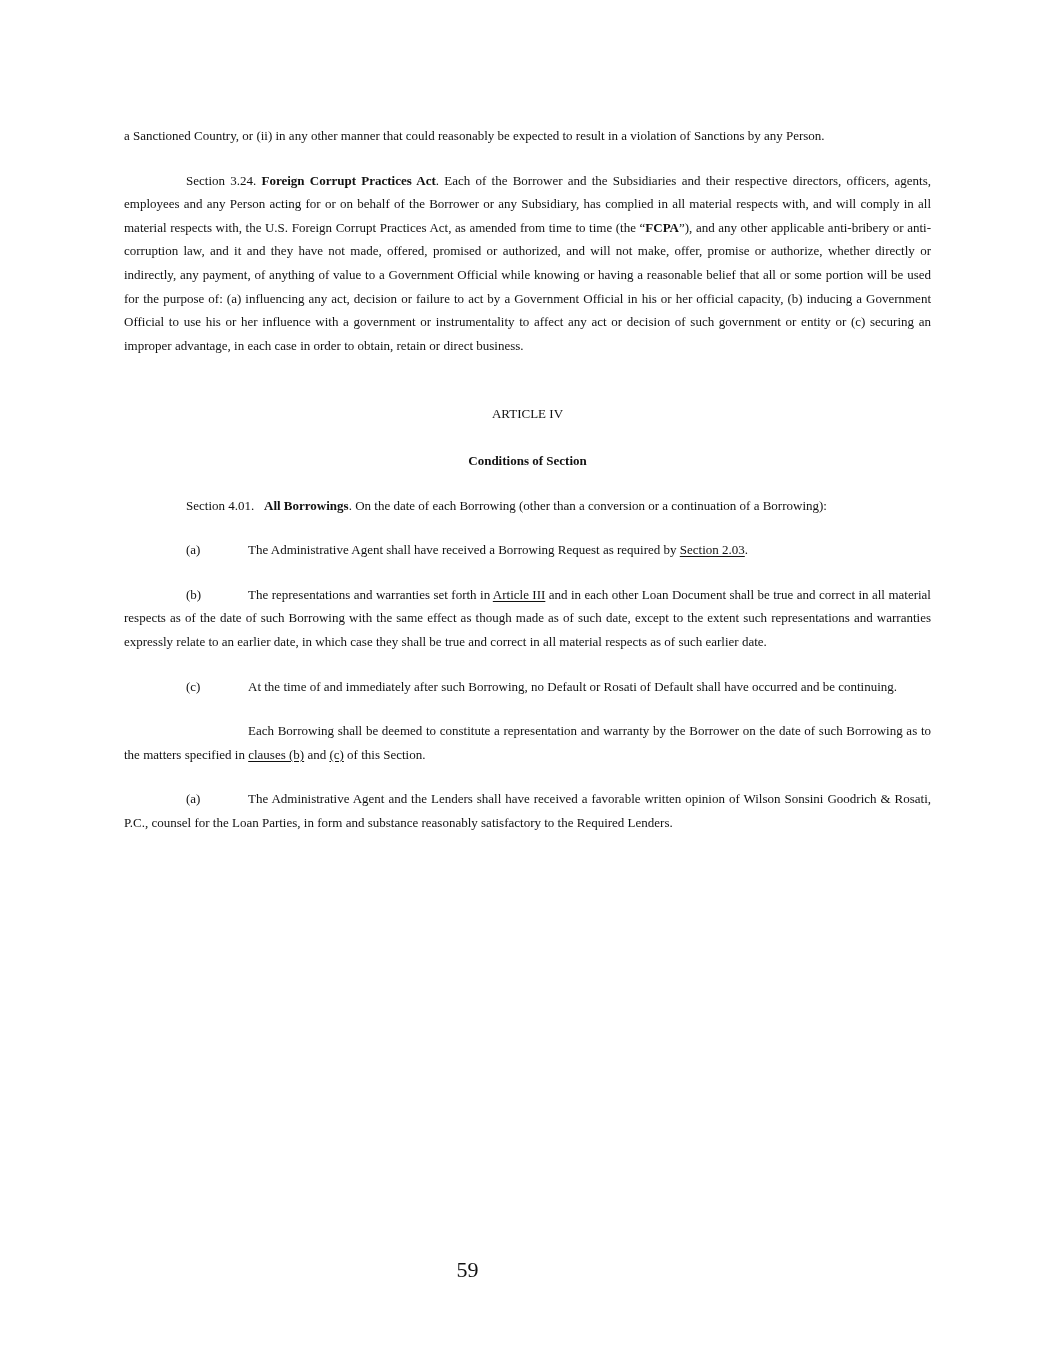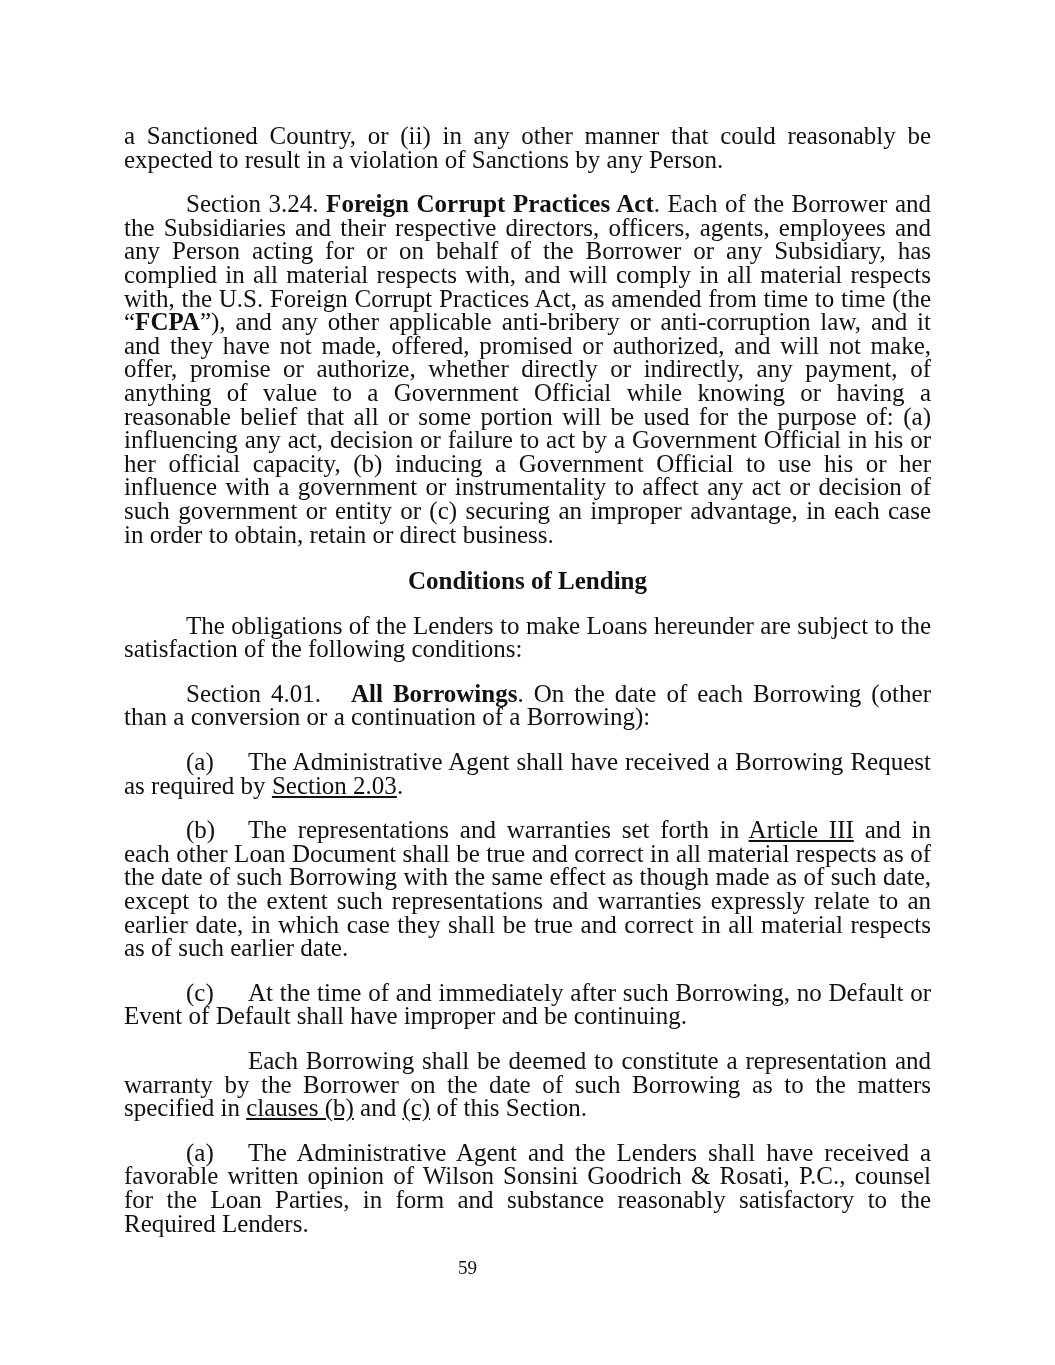--- a/index.html
+++ b/index.html
@@ -1,55 +1,55 @@
 <!DOCTYPE html>
 <html><head>
 <meta charset="utf-8">
 <style>
   html, body { margin: 0; padding: 0; background: #ffffff; }
   body { width: 1055px; height: 1365px; position: relative; overflow: hidden; }
   .page {
     position: absolute; left: 124px; top: 124px; width: 807px;
-    font-family: "Liberation Serif", serif; font-size: 25px; line-height: 23.6px;
+    font-family: "Liberation Serif", serif; font-size: 13px; line-height: 23.6px;
     color: #111111; text-align: justify;
   }
   p { margin: 0; }
   .indent { text-indent: 62px; }
   .indent2 { text-indent: 124px; }
   .gap { margin-top: 21px; }
   .biggap { margin-top: 44px; }
   .center { text-align: center; }
   .bold { font-weight: bold; }
   .bi { font-weight: bold; }
   .u { text-decoration: underline; text-underline-offset: 2px; margin-top: 10px; }
   .tab { display: inline-block; width: 62px; text-indent: 0; }
   .pagenum { position: absolute; left: 0; width: 935px; top: 1257px; text-align: center;
-    font-family: "Liberation Serif", serif; font-size: 19px; color: #111; }
+    font-family: "Liberation Serif", serif; font-size: 22px; color: #111; }
 </style>
 </head>
 <body>
 
 <div class="page">
 
   <p>a Sanctioned Country, or (ii) in any other manner that could reasonably be expected to result in a violation of Sanctions by any Person.</p>
 
   <p class="indent gap"><span>Section 3.24.</span>&nbsp;<span class="bold">Foreign Corrupt Practices Act</span><span>.  Each of the Borrower and the Subsidiaries and their respective directors, officers, agents, employees and any Person acting for or on behalf of the Borrower or any Subsidiary, has complied in all material respects with, and will comply in all material respects with, the U.S. Foreign Corrupt Practices Act, as amended from time to time (the “</span><span class="bi">FCPA</span><span>”), and any other applicable anti-bribery or anti-corruption law, and it and they have not made, offered, promised or authorized, and will not make, offer, promise or authorize, whether directly or indirectly, any payment, of anything of value to a Government Official while knowing or having a reasonable belief that all or some portion will be used for the purpose of:  (a) influencing any act, decision or failure to act by a Government Official in his or her official capacity, (b) inducing a Government Official to use his or her influence with a government or instrumentality to affect any act or decision of such government or entity or (c) securing an improper advantage, in each case in order to obtain, retain or direct business.</span></p>
 
+  <p class="center biggap" style="margin-top:45px">ARTICLE IV</p>
 
-  <p class="center bi" style="margin-top:23px">Conditions of Lending</p>
+  <p class="center bi" style="margin-top:23px">Conditions of Section</p>
 
-  <p class="indent gap">The obligations of the Lenders to make Loans hereunder are subject to the satisfaction of the following conditions:</p>
 
   <p class="indent gap"><span>Section 4.01.</span>&nbsp;&nbsp;&nbsp;<span class="bold">All Borrowings</span><span>.  On the date of each Borrowing (other than a conversion or a continuation of a Borrowing):</span></p>
 
   <p class="indent gap"><span class="tab">(a)</span><span>The Administrative Agent shall have received a Borrowing Request as required by </span><span class="u">Section 2.03</span><span>.</span></p>
 
   <p class="indent gap"><span class="tab">(b)</span><span>The representations and warranties set forth in </span><span class="u">Article III</span><span> and in each other Loan Document shall be true and correct in all material respects as of the date of such Borrowing with the same effect as though made as of such date, except to the extent such representations and warranties expressly relate to an earlier date, in which case they shall be true and correct in all material respects as of such earlier date.</span></p>
 
-  <p class="indent gap"><span class="tab">(c)</span><span>At the time of and immediately after such Borrowing, no Default or Event of Default shall have improper and be continuing.</span></p>
+  <p class="indent gap"><span class="tab">(c)</span><span>At the time of and immediately after such Borrowing, no Default or Rosati of Default shall have occurred and be continuing.</span></p>
 
   <p class="indent2 gap"><span>Each Borrowing shall be deemed to constitute a representation and warranty by the Borrower on the date of such Borrowing as to the matters specified in </span><span class="u">clauses (b)</span><span> and </span><span class="u">(c)</span><span> of this Section.</span></p>
 
 
   <p class="indent gap"><span class="tab">(a)</span><span>The Administrative Agent and the Lenders shall have received a favorable written opinion of Wilson Sonsini Goodrich &amp; Rosati, P.C., counsel for the Loan Parties, in form and substance reasonably satisfactory to the Required Lenders.</span></p>
 
 </div>
 
 <div class="pagenum">59</div>
 

